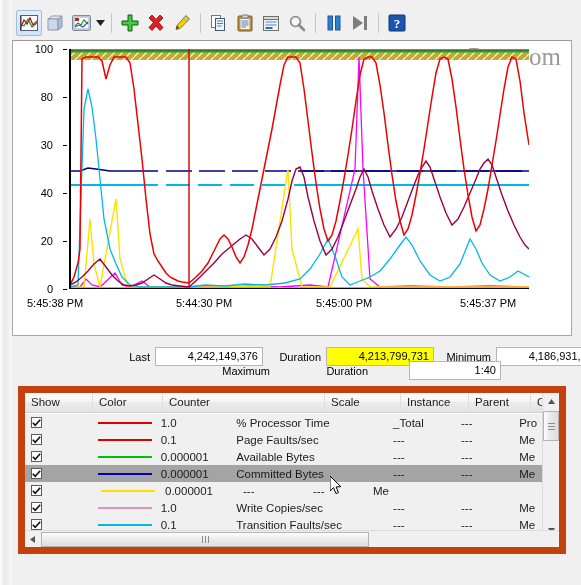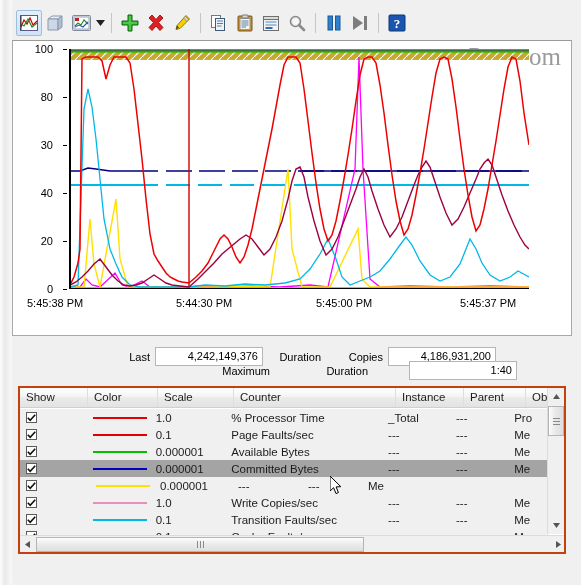--- a/index.html
+++ b/index.html
@@ -149,21 +149,21 @@
     white-space: nowrap;
   }
   .stat-box.hl { background: #ffff00; border-color: #b5b5b5; }
 
   
   #list-panel {
     position: absolute;
     left: 6px; top: 380px;
     width: 548px; height: 168px;
     background: #ffffff;
-    border: 2px solid #c2410c;
+    border: 7px solid #c2410c;
     box-sizing: border-box;
   }
   #list-inner {
     position: absolute;
     left: 0; top: 0; right: 0; bottom: 0;
     overflow: hidden;
   }
   #list-header {
     position: absolute;
     left: 0; top: 0;
@@ -514,38 +514,39 @@
       <div class="xlabel" style="left:303px; top:256px;">5:45:00 PM</div>
       <div class="xlabel" style="left:447px; top:256px;">5:45:37 PM</div>
     </div>
   </div>
 
   <div id="stats">
     <div class="stat-row" style="left:104px; top:2px;">
       <div class="stat-label" style="width:34px;">Last</div>
       <div class="stat-box" style="width:108px;">4,242,149,376</div>
       <div class="stat-label" style="width:58px;">Duration</div>
-      <div class="stat-label" style="width:57px;">Copies</div>
+      <div class="stat-box hl" style="width:108px;">4,213,799,731</div>
+      <div class="stat-label" style="width:57px;">Minimum</div>
       <div class="stat-box" style="width:108px;">4,186,931,200</div>
     </div>
     <div class="stat-row" style="left:200px; top:16px;gap:36px;">
       <div class="stat-label" style="width:58px;">Maximum</div>
       <div class="stat-label" style="width:57px;">Duration</div>
-      <div class="stat-box" style="width:108px;">1:40</div>
+      <div class="stat-box" style="width:92px;">1:40</div>
     </div>
   </div>
 
   <div id="list-panel">
     <div id="list-inner">
 
       <div id="list-header">
         <div class="hcell" style="width:68px;">Show</div>
         <div class="hcell" style="width:70px;">Color</div>
+        <div class="hcell" style="width:162px;">Counter</div>
         <div class="hcell" style="width:76px;">Scale</div>
-        <div class="hcell" style="width:162px;">Counter</div>
         <div class="hcell" style="width:68px;">Instance</div>
         <div class="hcell" style="width:62px;">Parent</div>
         <div class="hcell" style="width:40px;">Ob</div>
       </div>
 
       <div id="rows">
           <div class="row">
             <div class="cell show">
               <span class="chk">
                 <svg width="9" height="8" viewBox="0 0 9 8">

